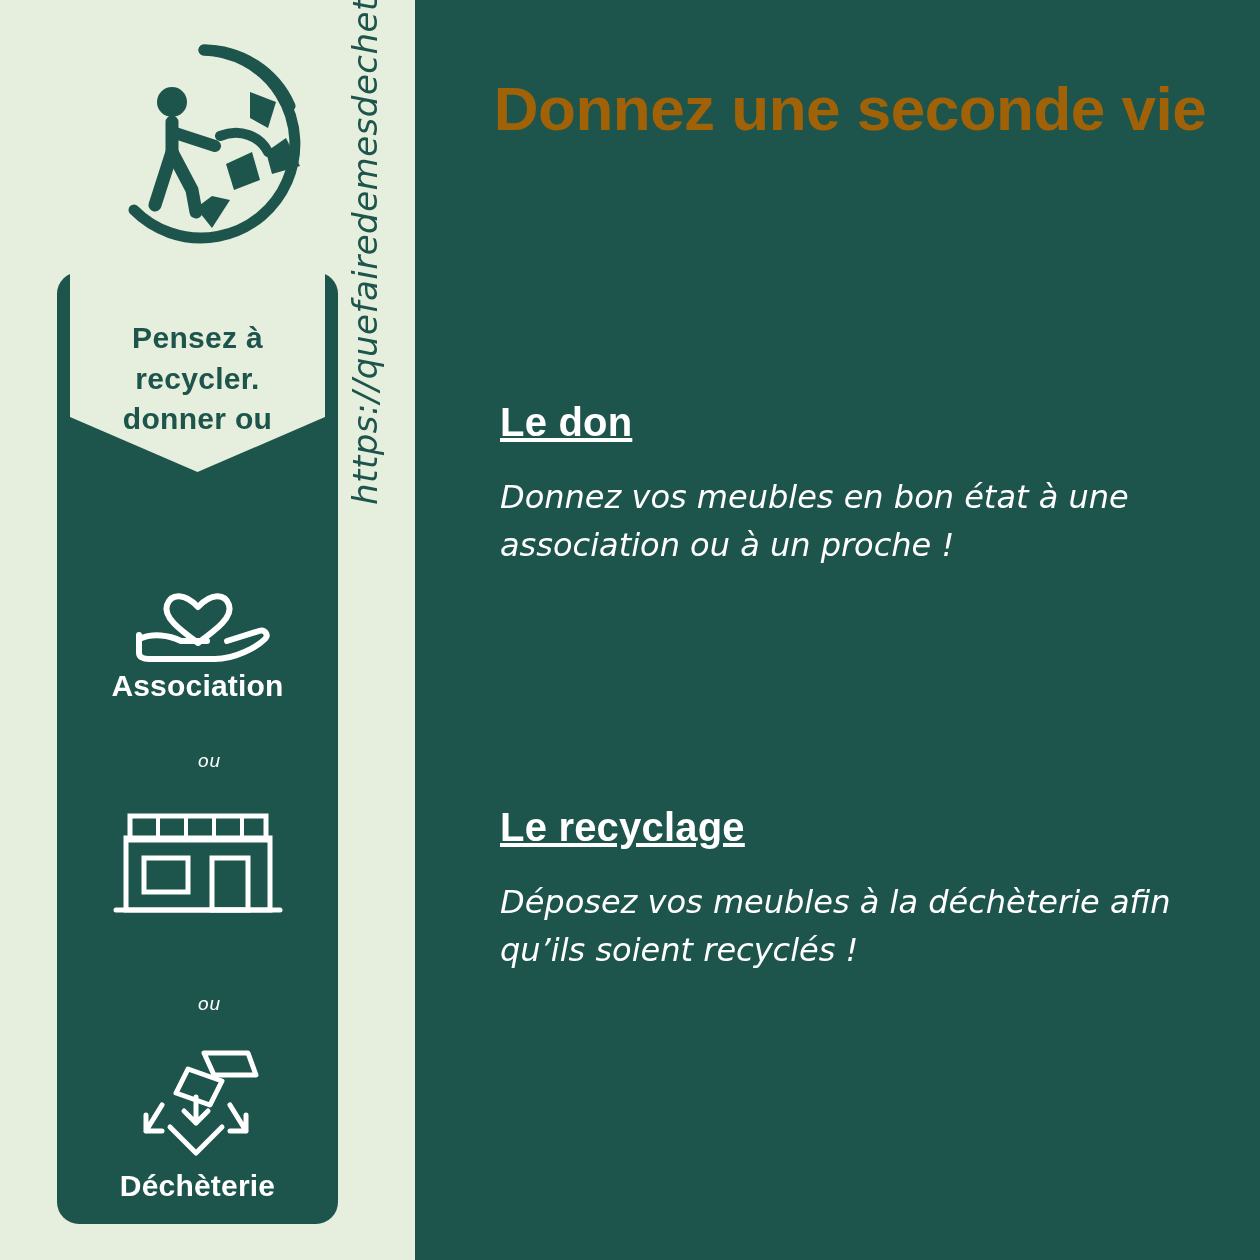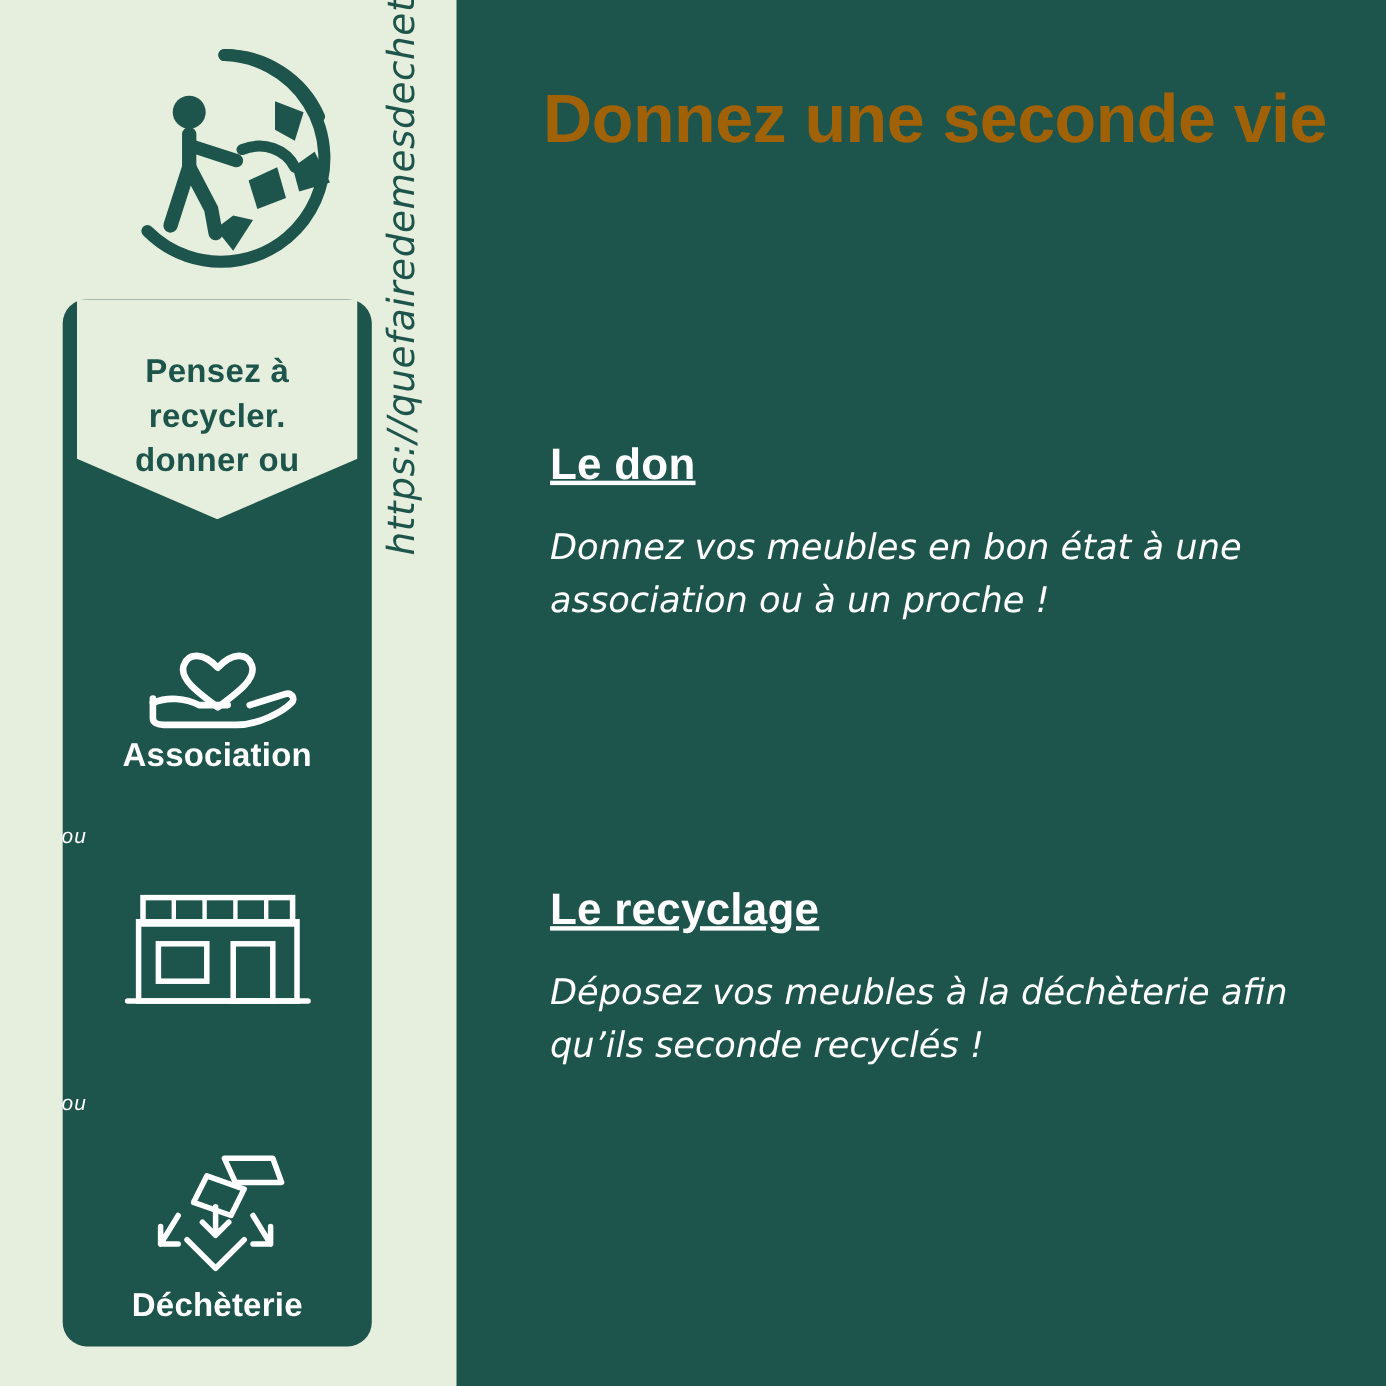--- a/index.html
+++ b/index.html
@@ -97,21 +97,22 @@
   }
   .step-label {
     display: block;
     font-size: 30px;
     font-weight: bold;
     letter-spacing: 0.2px;
   }
   .ou {
     position: absolute;
     width: 281px;
-    left: 56px;
+    left: 69px;
+    text-align: center;
     color: #ffffff;
     font-size: 19px;
     font-style: italic;
     letter-spacing: 1px;
   }
 
   
   .vertical-url {
     position: absolute;
     left: 345px;
@@ -259,16 +260,16 @@
     <div>Donnez une seconde vie</div>
   </div>
 
   <div class="section" id="section-don">
     <p class="section-title">Le don</p>
     <p class="section-body">Donnez vos meubles en bon état à une association ou à un proche !</p>
   </div>
 
   <div class="section" id="section-recyclage">
     <p class="section-title">Le recyclage</p>
-    <p class="section-body">Déposez vos meubles à la déchèterie afin qu’ils seconde recyclés !</p>
+    <p class="section-body">Déposez vos meubles à la déchèterie afin qu’ils soient recyclés !</p>
   </div>
 
 </div>
 
 </body></html>

